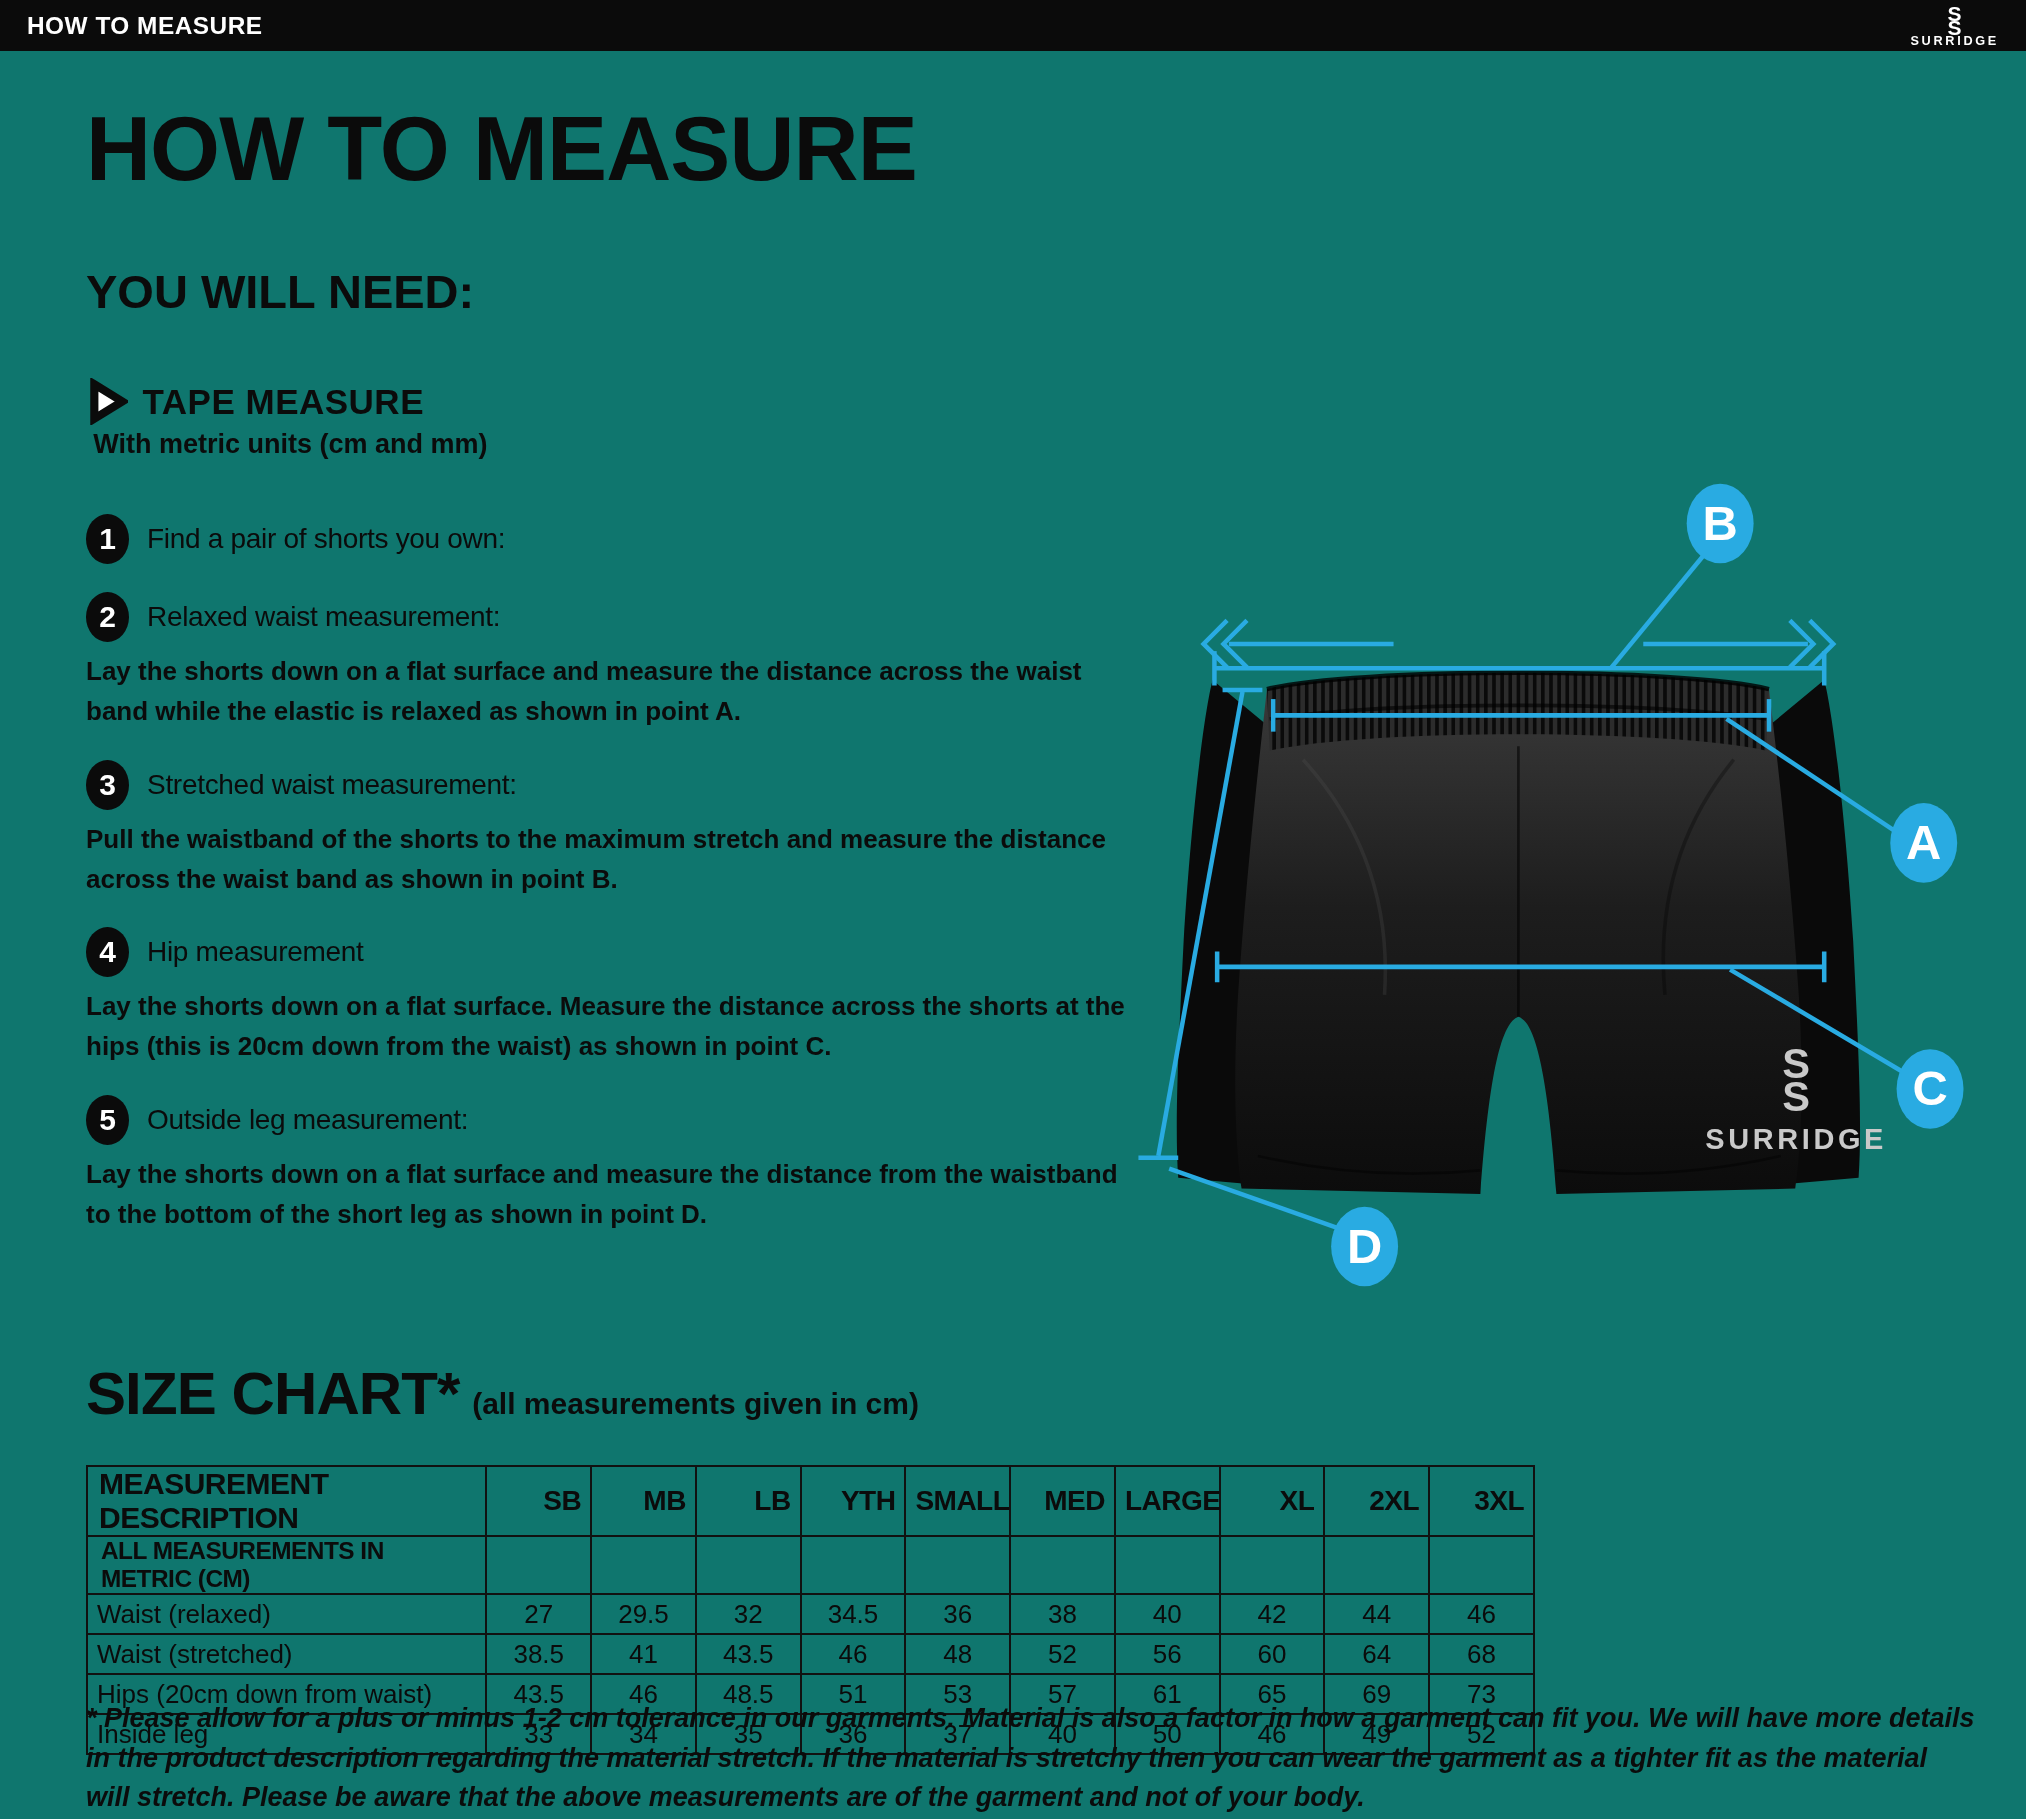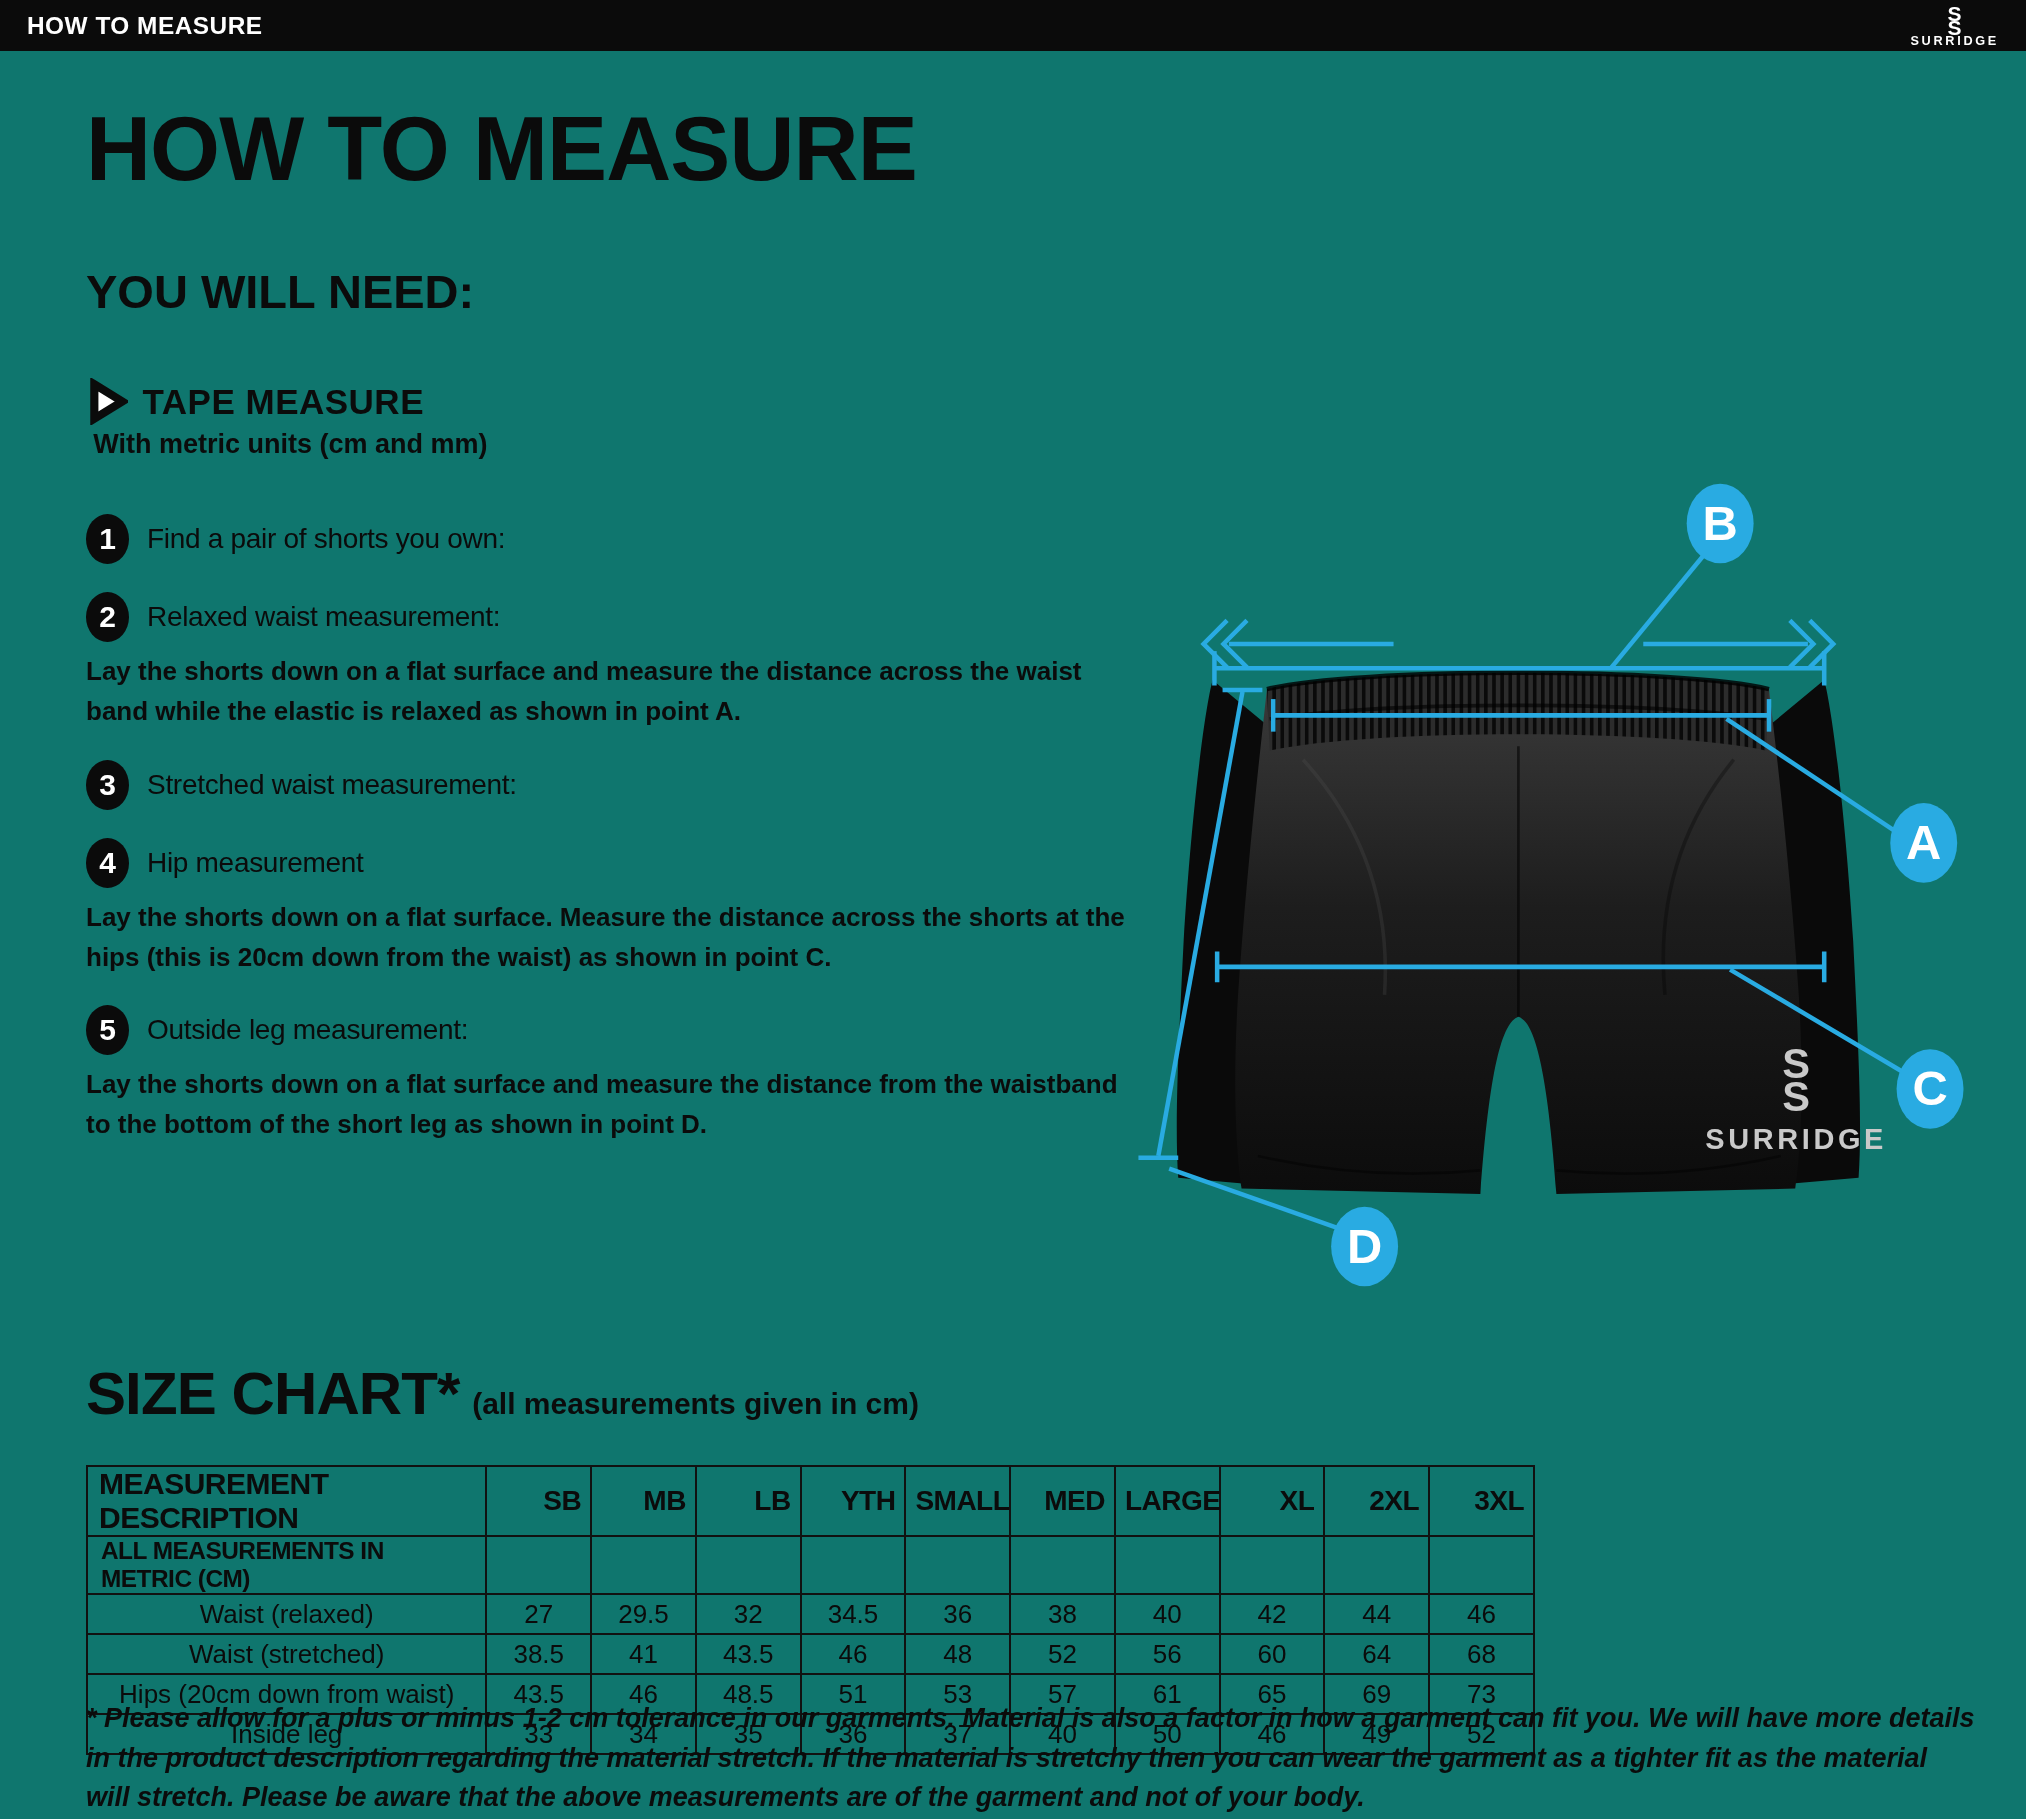--- a/index.html
+++ b/index.html
@@ -42,21 +42,21 @@
   .sizechart-head { position:absolute; left:86px; top:1359px; display:flex; align-items:baseline; }
   .sizechart-title { font-size:60px; font-weight:800; letter-spacing:-0.9px; }
   .sizechart-sub { font-size:30px; font-weight:700; margin-left:12.7px; }
 
   table.sizes { position:absolute; left:86px; top:1465px; width:1449px;
                 border-collapse:collapse; table-layout:fixed; }
   table.sizes th, table.sizes td { border:2.7px solid #111; padding:0 9px; }
   table.sizes th { font-size:28px; font-weight:800; height:52px; text-align:right; letter-spacing:-0.5px; }
   table.sizes th.desc { text-align:left; font-size:30px; padding-left:11px; }
   table.sizes td { font-size:26px; font-weight:400; height:40px; text-align:center; }
-  table.sizes td.rowlabel { text-align:center; }
+  table.sizes td.rowlabel { text-align:left; }
   table.sizes tr.metric td { height:36px; }
   table.sizes td.metricnote { font-size:24.4px; font-weight:800; text-align:left; padding-left:13px; letter-spacing:-0.5px; }
 
   
   .footnote { position:absolute; left:86px; top:1699px; width:1891px;
               font-size:27px; font-weight:800; font-style:italic; line-height:1.47; }
 
   
   .figure { position:absolute; left:1122px; top:434px; width:905px; height:959px; }
 </style>
@@ -102,20 +102,21 @@
         <div class="step-badge">2</div>
         <div class="step-title">Relaxed waist measurement:</div>
       </div>
       <div class="step-body">Lay the shorts down on a flat surface and measure the distance across the waist band while the elastic is relaxed as shown in point A.</div>
     </div>
     <div class="step">
       <div class="step-head">
         <div class="step-badge">3</div>
         <div class="step-title">Stretched waist measurement:</div>
       </div>
+      <div class="step-body">Pull the waistband of the shorts to the maximum stretch and measure the distance across the waist band as shown in point B.</div>
     </div>
     <div class="step">
       <div class="step-head">
         <div class="step-badge">4</div>
         <div class="step-title">Hip measurement</div>
       </div>
       <div class="step-body">Lay the shorts down on a flat surface. Measure the distance across the shorts at the hips (this is 20cm down from the waist)  as shown in point C.</div>
     </div>
     <div class="step">
       <div class="step-head">

